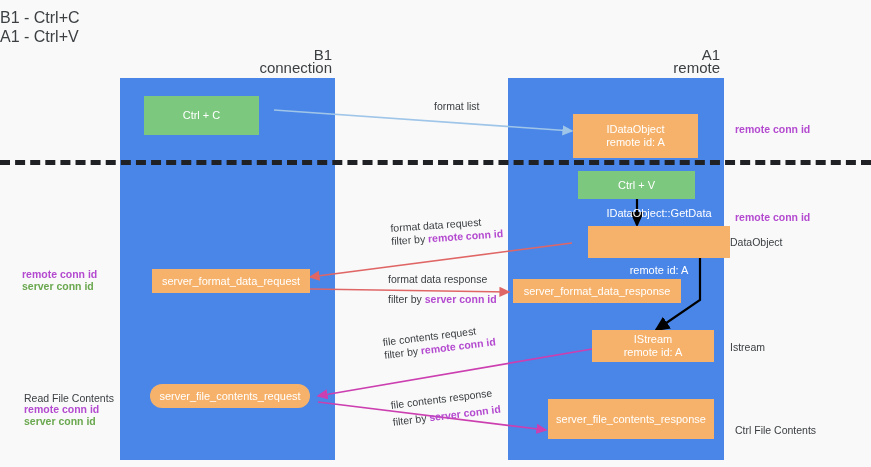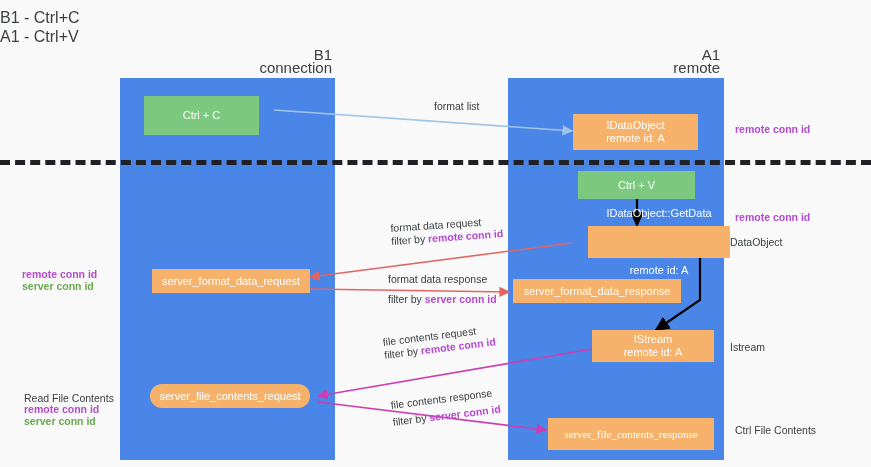--- a/index.html
+++ b/index.html
@@ -80,21 +80,21 @@
 
     <line x1="592" y1="349" x2="318" y2="396" stroke="#cc3fb0" stroke-width="1.6" marker-end="url(#ah-mag)"></line>
 
     <line x1="318" y1="402" x2="546" y2="430" stroke="#cc3fb0" stroke-width="1.6" marker-end="url(#ah-mag)"></line>
   </svg>
 
   <div class="box green" style="left:144px;top:96px;width:115px;height:39px;">
     <span>Ctrl + C</span>
   </div>
 
-  <div class="box orange" style="left:573px;top:114px;width:125px;height:36px;">
+  <div class="box orange" style="left:573px;top:114px;width:125px;height:44px;">
     <span>IDataObject</span>
     <span>remote id: A</span>
   </div>
 
   <div class="box green" style="left:578px;top:171px;width:117px;height:28px;">
     <span>Ctrl + V</span>
   </div>
 
   <div class="box orange" style="left:588px;top:226px;width:142px;height:32px;gap:44px;">
     <span>IDataObject::GetData</span>
@@ -111,21 +111,21 @@
 
   <div class="box orange" style="left:592px;top:330px;width:122px;height:32px;">
     <span>IStream</span>
     <span>remote id: A</span>
   </div>
 
   <div class="box orange" style="left:150px;top:384px;width:160px;height:24px;border-radius:12px;">
     <span>server_file_contents_request</span>
   </div>
 
-  <div class="box orange" style="left:548px;top:418px;width:166px;height:32px;font-family:Liberation Serif, serif;">
+  <div class="box orange" style="left:548px;top:399px;width:166px;height:40px;">
     <span>server_file_contents_response</span>
   </div>
 
   <div class="lbl" style="left:398px;top:100px;padding-left:36px;">
     <span>format list</span>
   </div>
 
   <div class="lbl rot" style="left:390px;top:222px;transform:rotate(-4deg);">
     <div>format data request</div>
     <div>

